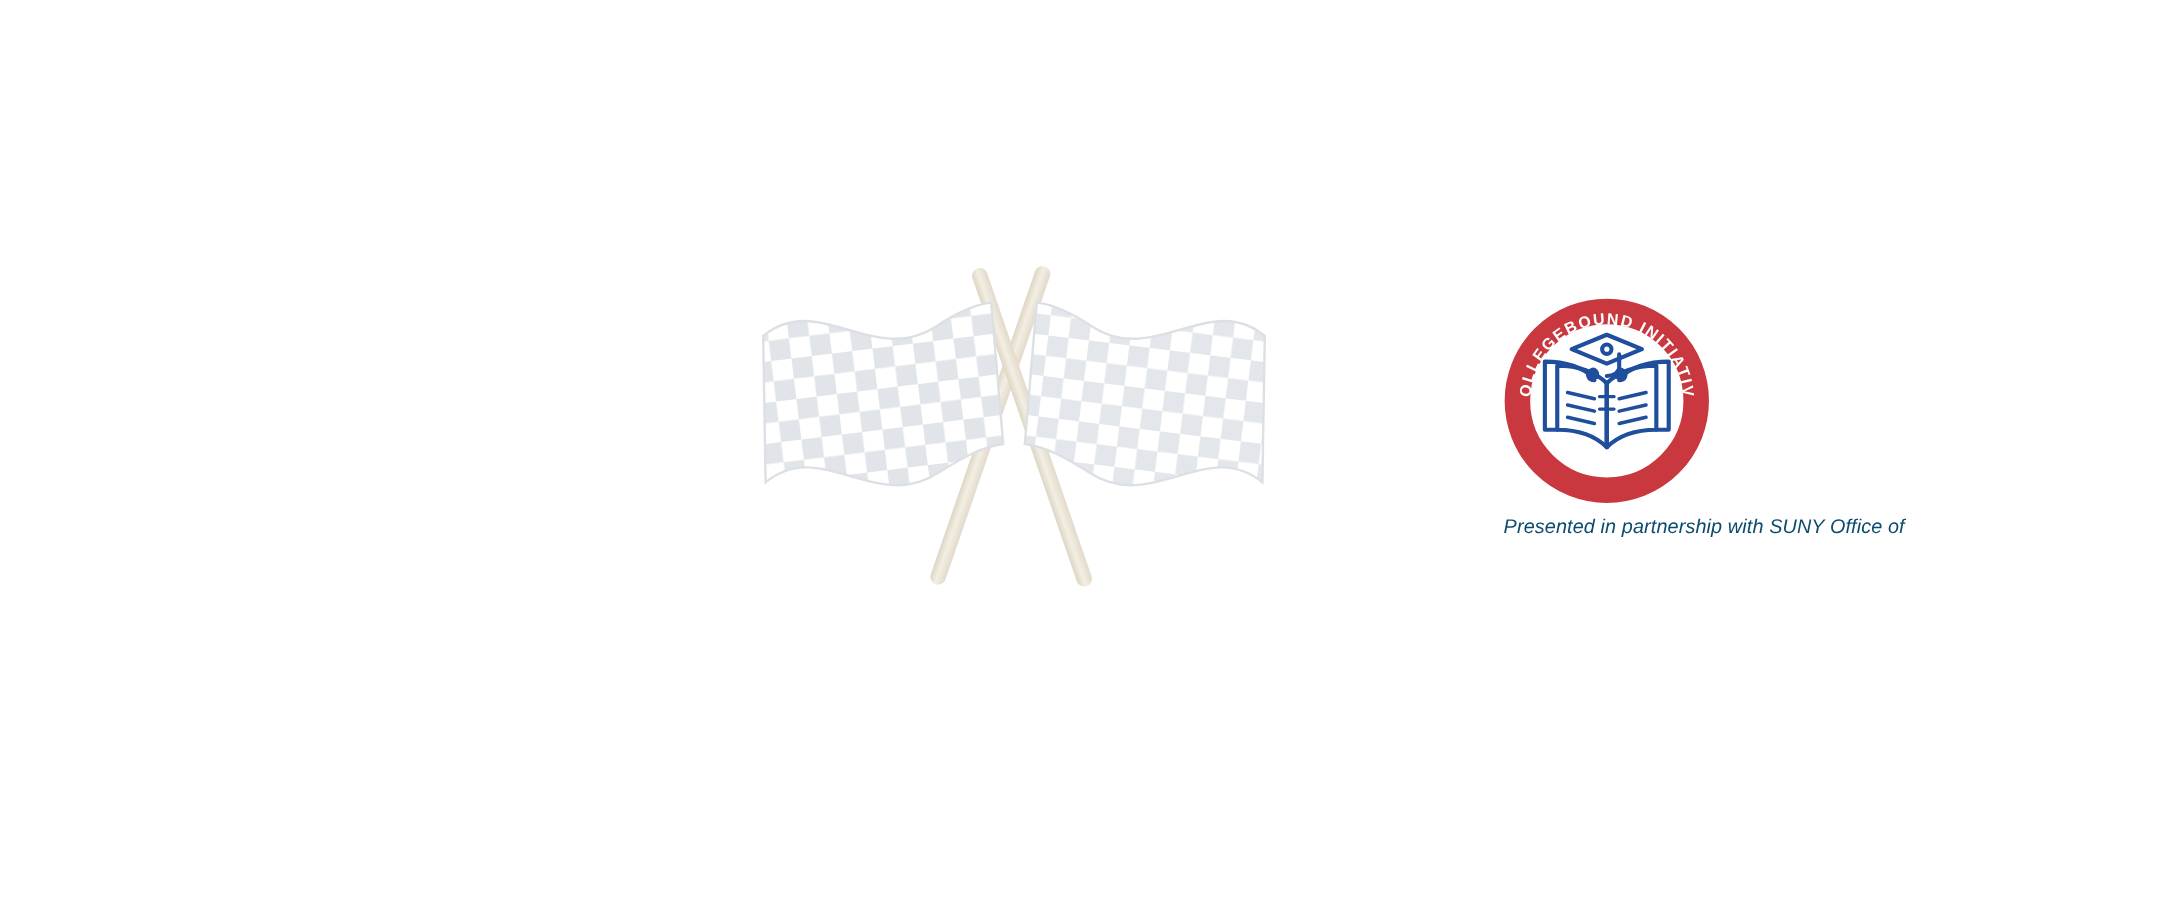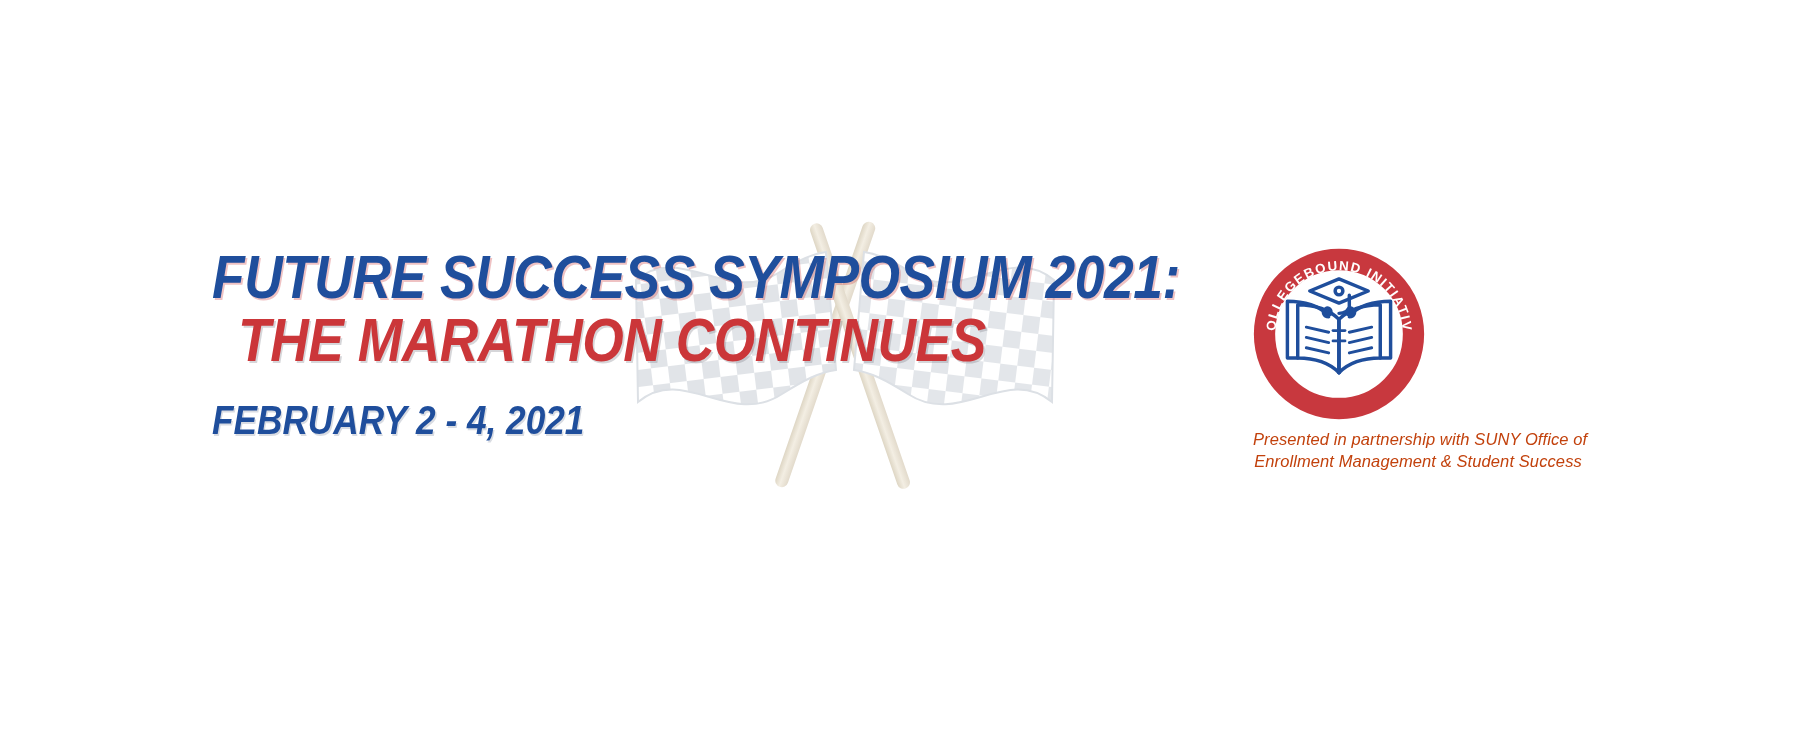--- a/index.html
+++ b/index.html
@@ -69,21 +69,21 @@
   #cbi-seal{width:172px;height:172px;flex:0 0 auto;}
   #suny-mark{width:156px;height:156px;flex:0 0 auto;}
   #cbi-seal svg,#suny-mark svg{display:block;width:100%;height:100%;}
 
   #partnership-text{
     margin:8px 0 0 0;padding:0;
     text-align:center;width:330px;
     font-family:"Liberation Sans","DejaVu Sans",sans-serif;
     font-style:italic;font-weight:400;
     font-size:16.5px;line-height:22px;
-    color:#c2410c;
+    color:#0c4a6e;
     letter-spacing:.1px;
   }
   #partnership-text .pl{display:block;white-space:nowrap;}
 </style>
 </head>
 <body>
 
 <div id="banner">
 
   <div id="flag-art">
@@ -136,25 +136,20 @@
 
       <g>
         <g clip-path="url(#clipR)">
           <rect x="170" y="0" width="300" height="280" fill="url(#checkB)" transform="rotate(7 310 110)"></rect>
         </g>
         <use href="#flagShapeR" fill="none" stroke="#DCE0E5" stroke-width="2"></use>
       </g>
     </svg>
   </div>
 
-  <div id="title-block">
-    <div class="ttl" id="title-line-1">FUTURE SUCCESS SYMPOSIUM 2021:</div>
-    <div class="ttl" id="title-line-2">THE MARATHON CONTINUES</div>
-    <div id="date-line">FEBRUARY 2 - 4, 2021</div>
-  </div>
 
   <div id="logo-cluster">
 
     <div id="logo-row">
 
       <div id="cbi-seal">
         <svg viewBox="0 0 200 200" xmlns="http://www.w3.org/2000/svg">
           <defs>
             <path id="arcTop" d="M 26,100 A 74,74 0 0 1 174,100"></path>
             <path id="arcBot" d="M 31,100 A 69,69 0 0 0 169,100"></path>
@@ -205,18 +200,17 @@
             <circle cx="100" cy="50" r="4.5" fill="#ffffff"></circle>
           </g>
         </svg>
       </div>
 
 
     </div>
 
     <div id="partnership-text">
       <span class="pl">Presented in partnership with  SUNY Office of</span>
-      <span class="pl">Enrollment Management &amp; Student Success</span>
     </div>
 
   </div>
 
 </div>
 
 </body></html>

